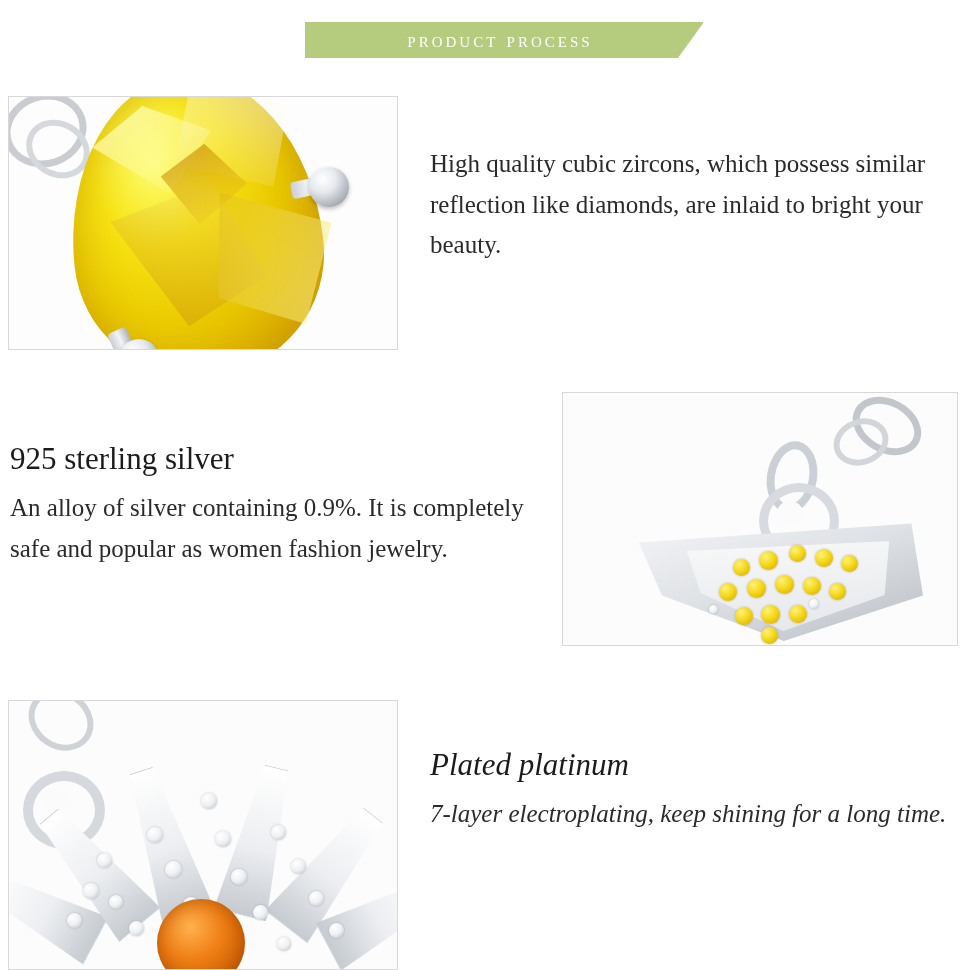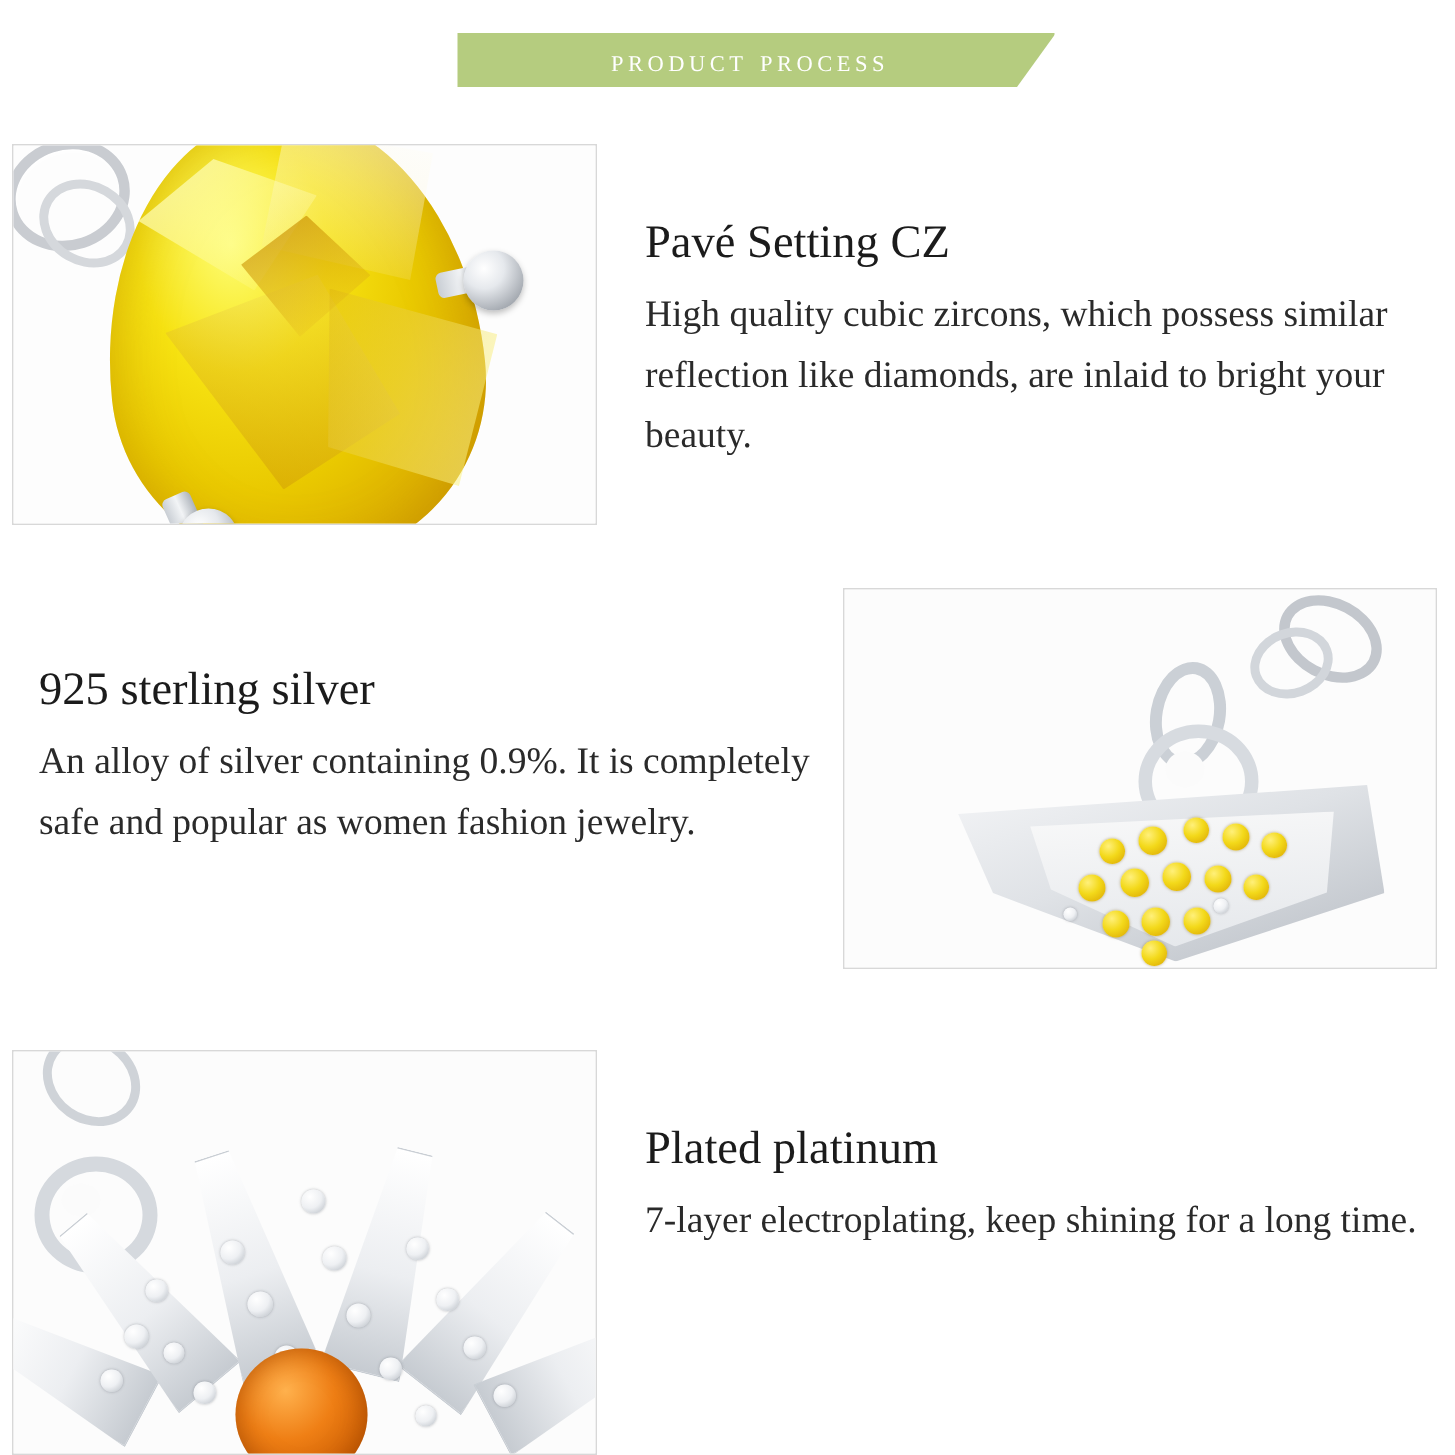--- a/index.html
+++ b/index.html
@@ -214,22 +214,22 @@
   }
   .p3-center {
     position: absolute;
     width: 88px; height: 88px; border-radius: 50%;
     background: radial-gradient(circle at 38% 32%, #ffb14d 0%, #ef7f15 40%, #c75900 85%);
     box-shadow: inset 0 0 18px rgba(140,60,0,.55);
   }
 
   
   #txt1 { left: 430px; top: 144px; width: 520px; }
-  #txt2 { left: 10px;  top: 442px; width: 520px; margin-left: 16px; }
-  #txt3 { left: 430px; top: 748px; width: 520px; }
+  #txt2 { left: 10px;  top: 442px; width: 520px; }
+  #txt3 { left: 430px; top: 748px; width: 520px; font-style: italic; }
   .title-sp { margin-bottom: 12px; }
 </style>
 </head>
 <body>
 
 <div class="banner">
   <div class="banner-bar"></div>
   <div class="banner-notch"></div>
   <div class="banner-text">Product process</div>
 </div>
@@ -245,21 +245,20 @@
     <div class="facet f4"></div>
     <div class="facet f5"></div>
   </div>
   <div class="prong-stem" id="prongA-s"></div>
   <div class="prong" id="prongA"></div>
   <div class="prong-stem" id="prongB-s"></div>
   <div class="prong" id="prongB"></div>
 </div>
 
 <div class="block" id="txt1">
-  <div class="title title-sp">Pavé Setting CZ</div>
   <div class="body">High quality cubic zircons, which possess similar reflection like diamonds, are inlaid to bright your beauty.</div>
 </div>
 
 <div class="photo" id="photo2">
   <div class="p2-bg"></div>
   <div class="p2-ring-top"></div>
   <div class="p2-ring-top2"></div>
   <div class="p2-bail"></div>
   <div class="p2-loop"></div>
   <div class="p2-loop-in"></div>

